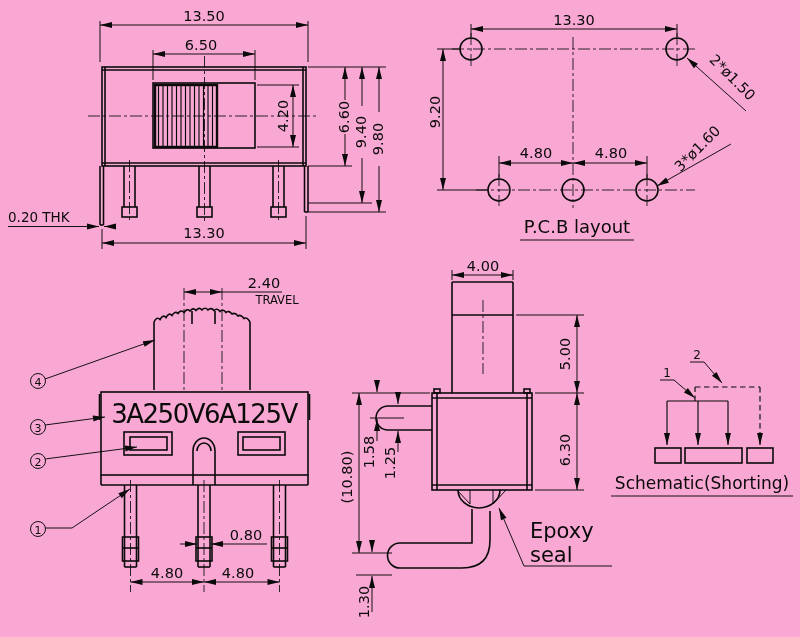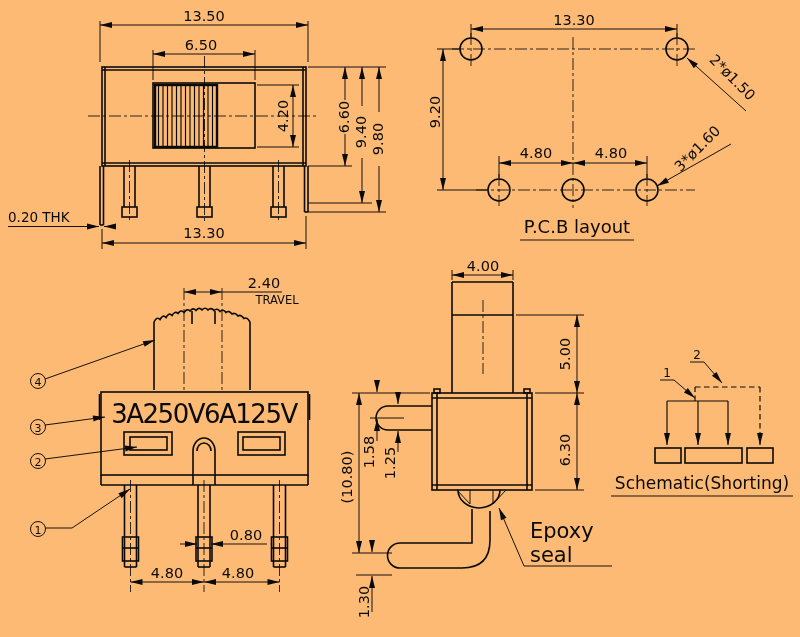--- a/index.html
+++ b/index.html
@@ -1,16 +1,16 @@
 <!DOCTYPE html>
 <html><head>
 <meta charset="utf-8">
 <style>
   html,body{margin:0;padding:0;background:#fff;}
-  .stage{width:800px;height:637px;position:relative;background:#fdba74;}
+  .stage{width:800px;height:637px;position:relative;background:#f9a8d4;}
   svg{display:block;}
   
   .o{stroke:#0a0a0a;stroke-width:1.6;fill:none;stroke-linejoin:miter;stroke-linecap:butt;}
   .o2{stroke:#0a0a0a;stroke-width:2.4;fill:none;}
   .d{stroke:#0a0a0a;stroke-width:0.95;fill:none;}
   .h{stroke:#0a0a0a;stroke-width:1.15;fill:none;}
   .c{stroke:#0a0a0a;stroke-width:0.85;fill:none;stroke-dasharray:12 3 3 3;}
   .dash{stroke-dasharray:5.5 3.5;}
   text{font-family:"DejaVu Sans","Liberation Sans",sans-serif;fill:#0a0a0a;}
   .t{font-size:14.5px;text-anchor:middle;}

